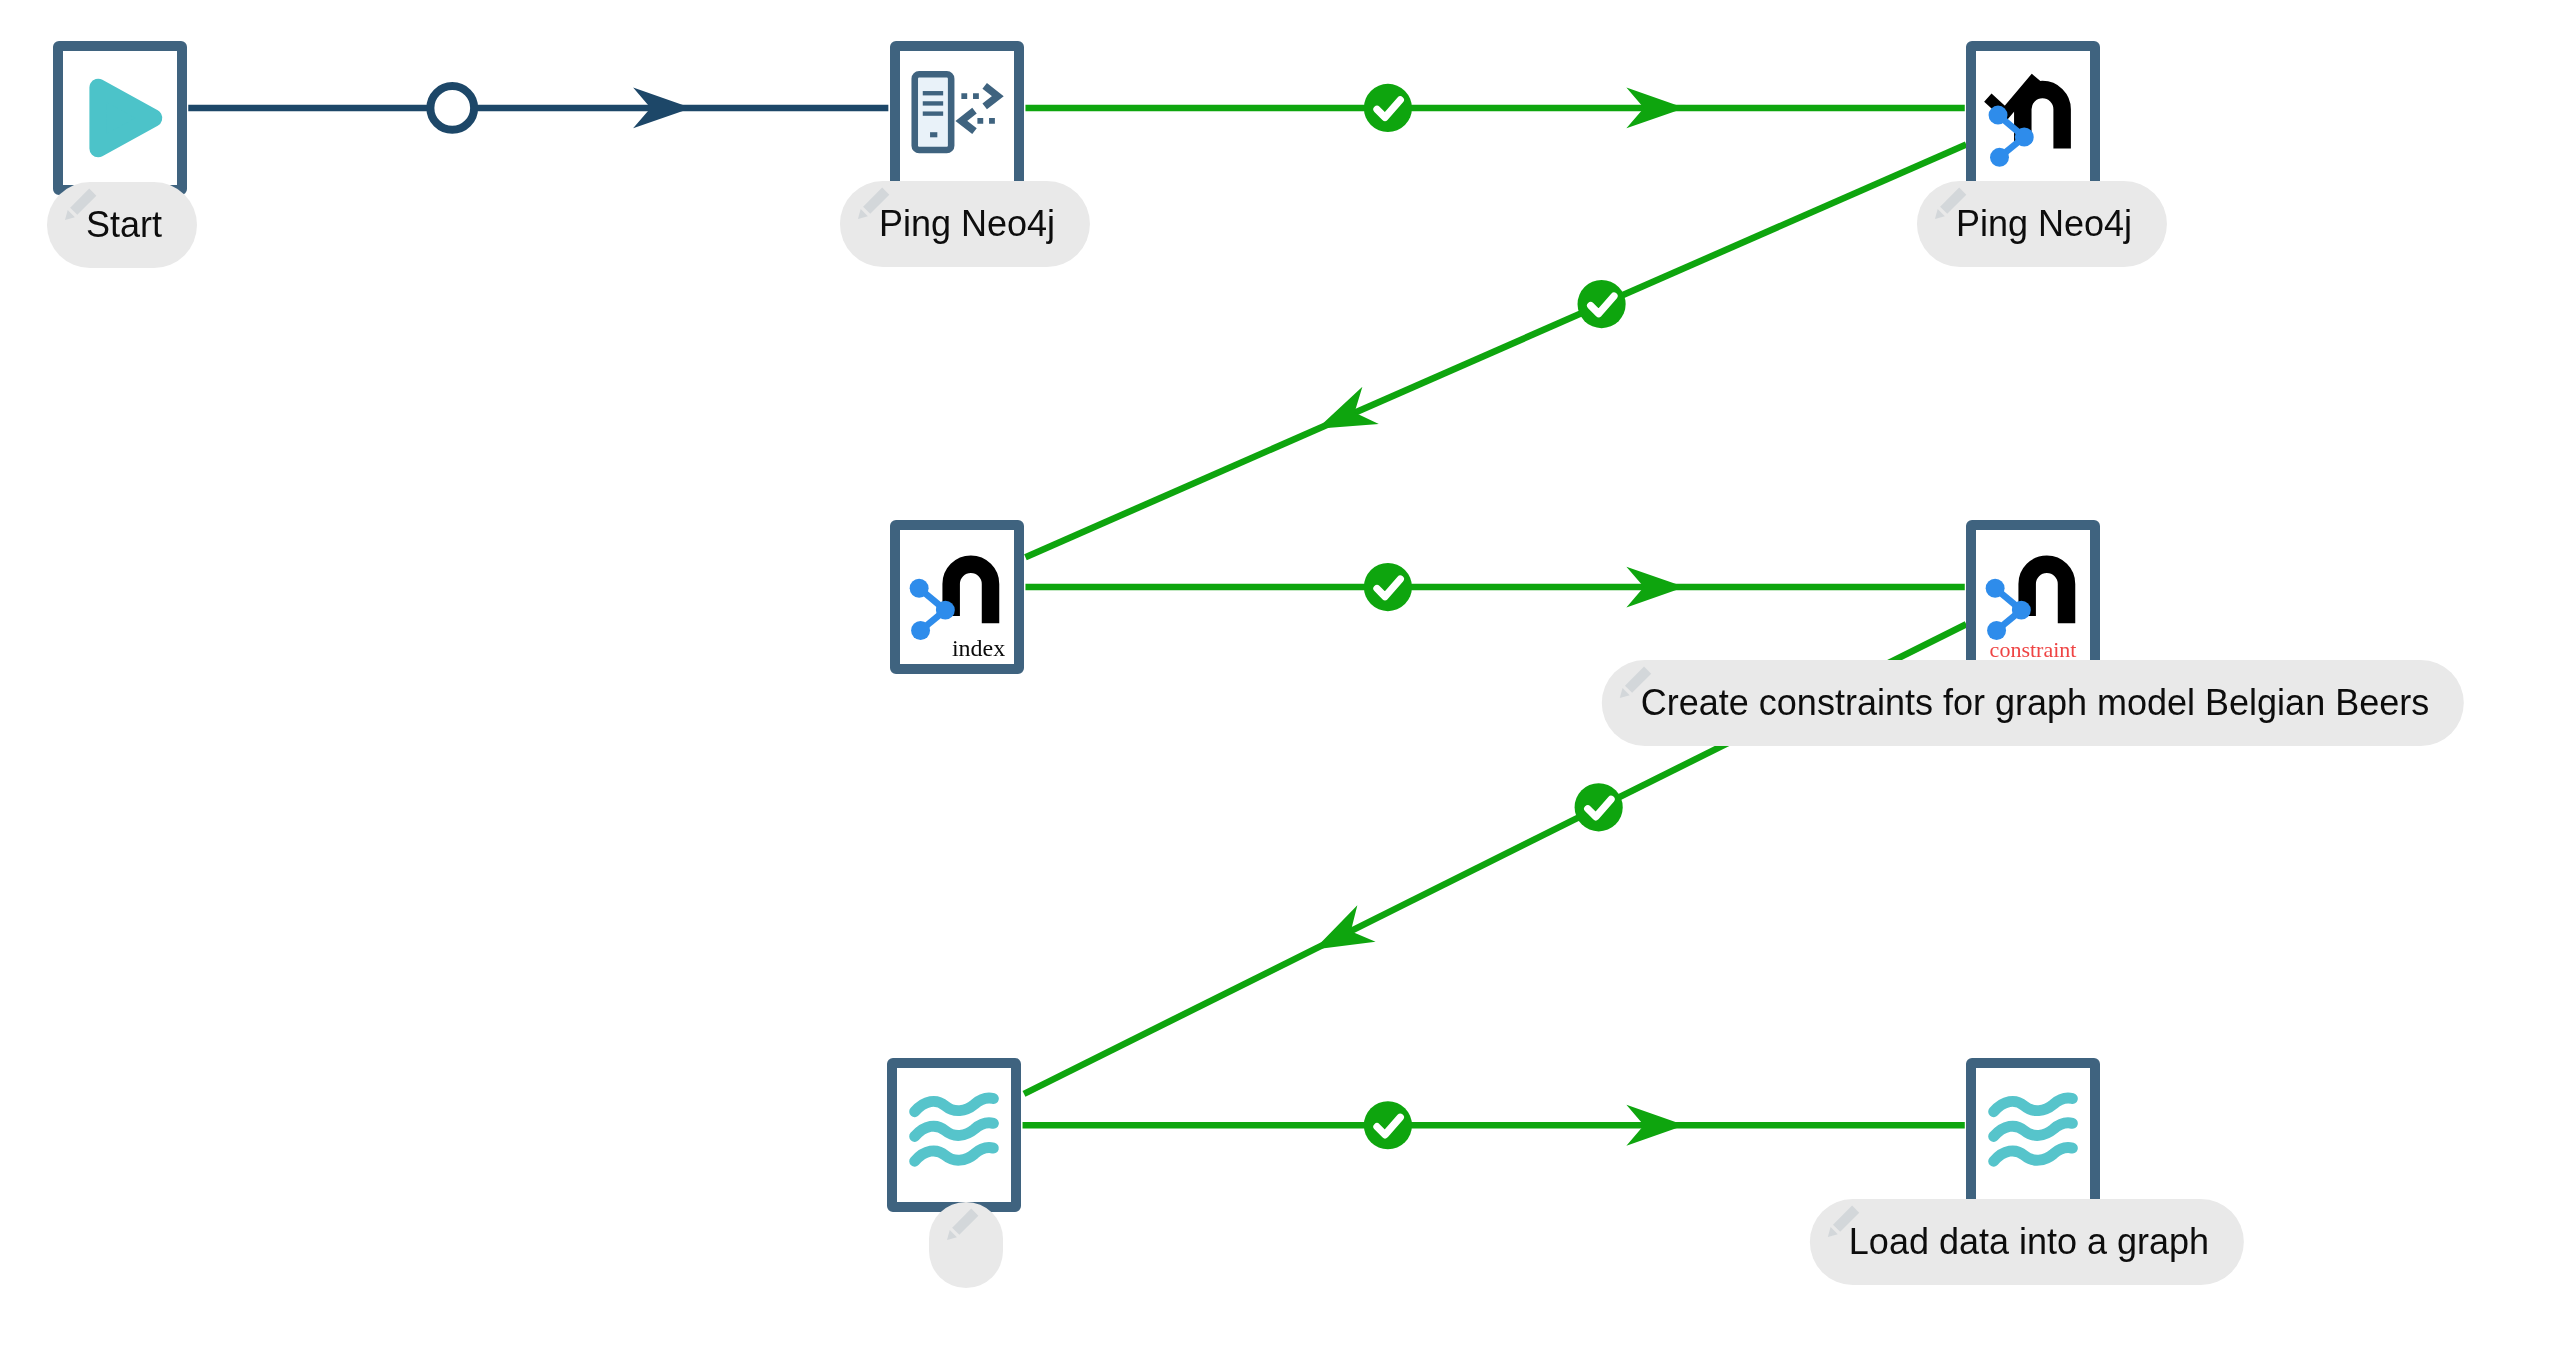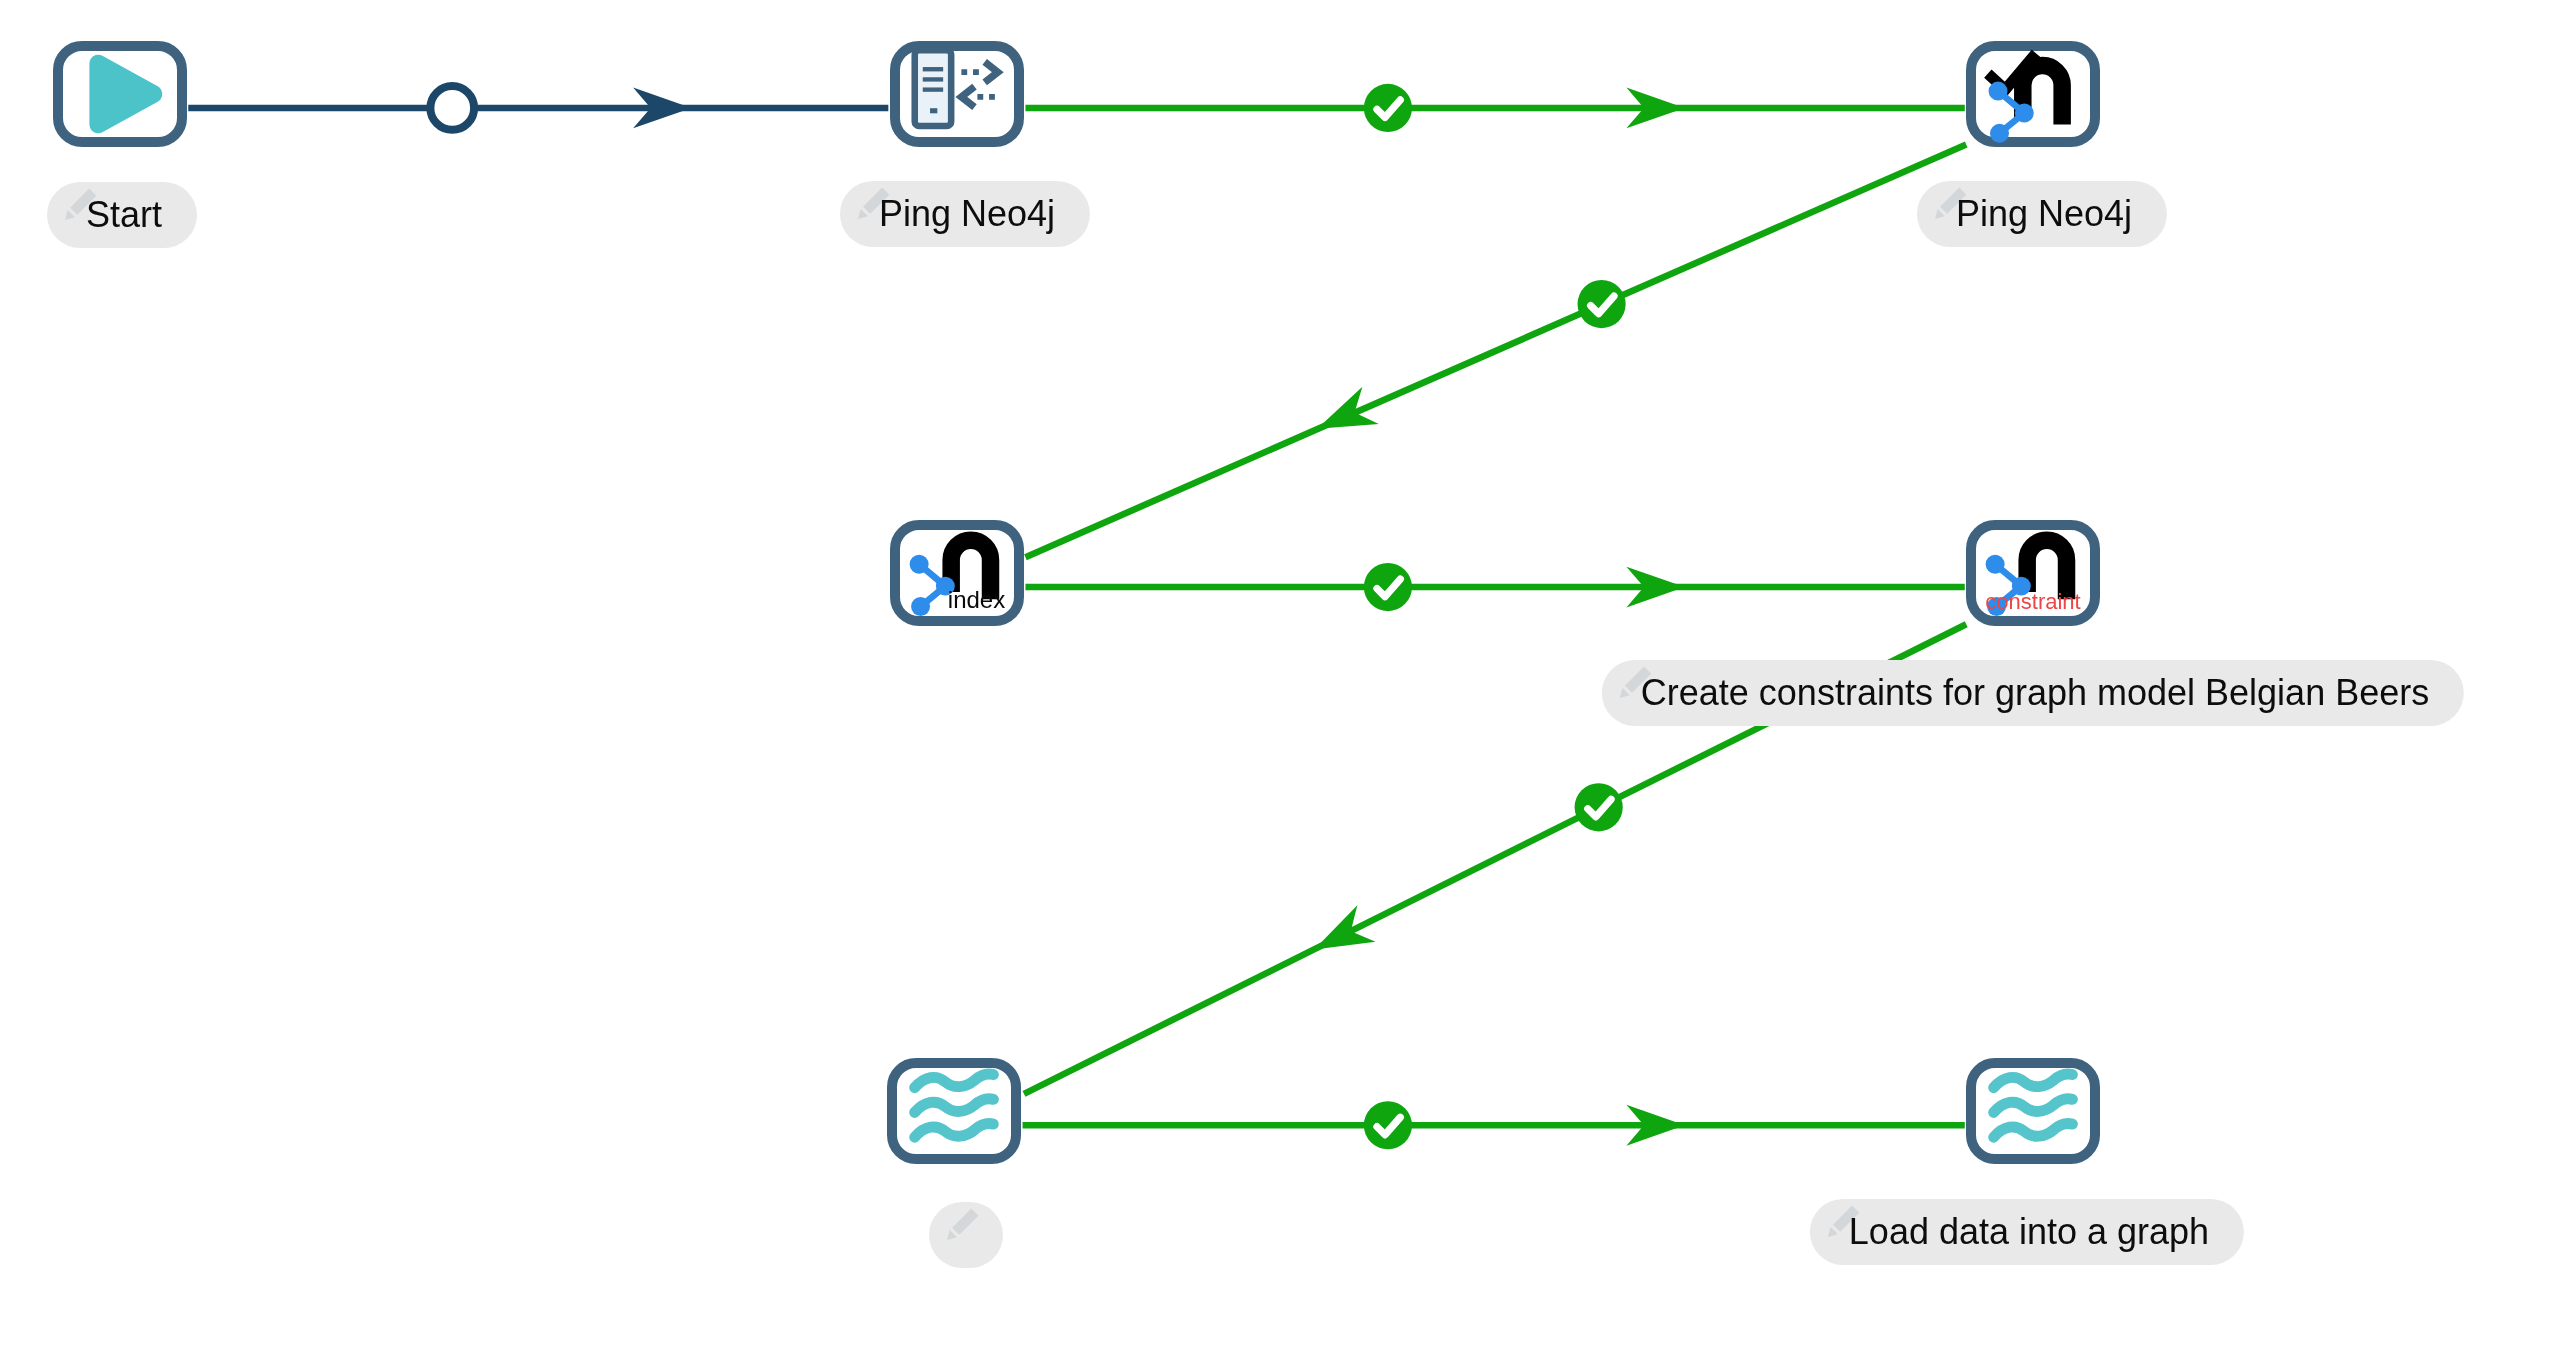--- a/index.html
+++ b/index.html
@@ -9,35 +9,35 @@
   }
   svg.links{position:absolute;left:0;top:0;}
   .hop-navy{stroke:#1d4768;stroke-width:9;}
   .hop-green{stroke:#0ea50e;stroke-width:9;}
   .arrow-navy{fill:#1d4768;}
   .arrow-green{fill:#0ea50e;}
   .uncond-circle{fill:#ffffff;stroke:#1d4768;stroke-width:11;}
   .ok-fill{fill:#0ea50e;}
   .ok-check{fill:none;stroke:#ffffff;stroke-width:10;stroke-linecap:round;stroke-linejoin:round;}
   .node{
-    position:absolute;width:134px;height:106px;box-sizing:border-box;
-    border:10.2px solid #3f637f;border-radius:29px;background:#ffffff;
-    display:flex;align-items:center;justify-content:center;
+    position:absolute;width:134px;height:154px;box-sizing:border-box;
+    border:10.2px solid #3f637f;border-radius:6px;background:#ffffff;
+    display:flex;align-items:center;justify-content:center;font-family:Liberation Serif, serif;
   }
   .node svg.icon{display:block;}
   .caption-br{
     position:absolute;right:8.8px;bottom:4.4px;font-size:24px;line-height:1;color:#0a0a0a;
   }
   .caption-bc{
     position:absolute;left:50%;transform:translateX(-50%);bottom:2.9px;
     font-size:22px;line-height:1;color:#ef4444;white-space:nowrap;
   }
   .label{
     position:absolute;transform:translateX(-50%);
-    background:#e9e9e9;border-radius:44px;height:66px;
+    background:#e9e9e9;border-radius:44px;height:86px;
     display:flex;align-items:center;
     padding:0 35px 0 39px;white-space:nowrap;
     font-size:36px;color:#0d0d0d;
   }
   .label .label-text{position:relative;z-index:1;}
   .pencil{position:absolute;left:8.8px;top:1.5px;z-index:0;}
 </style>
 </head>
 <body>
 

